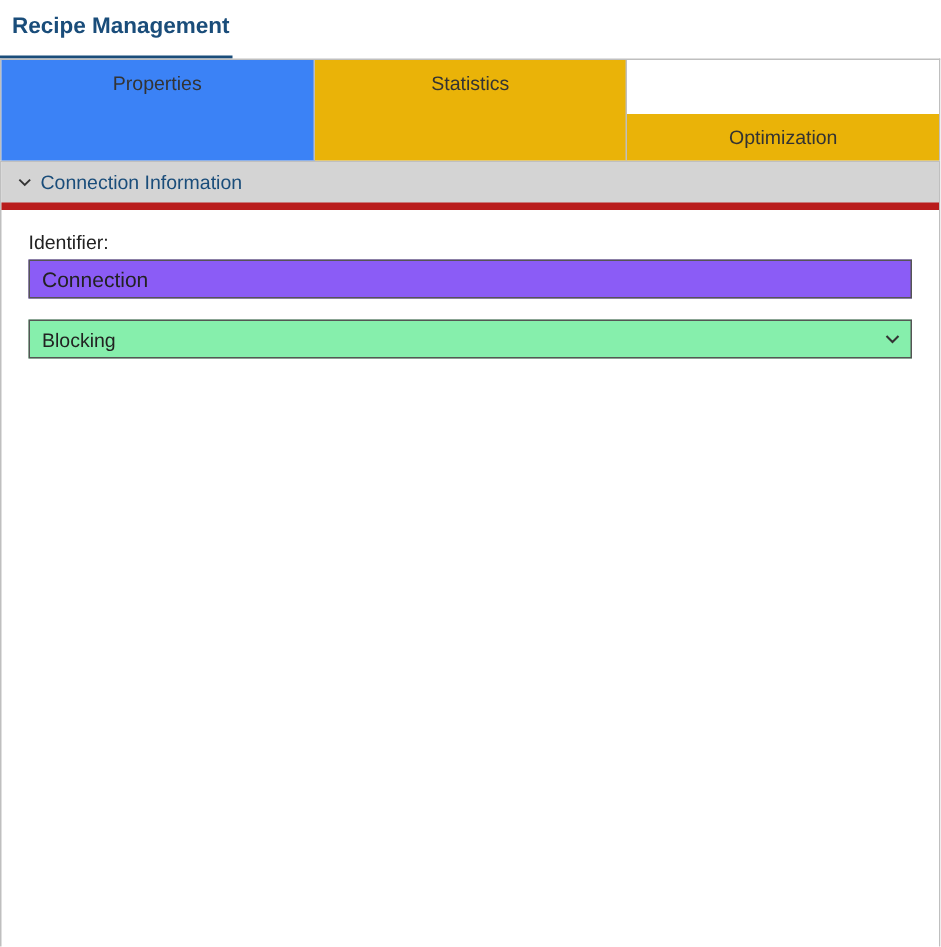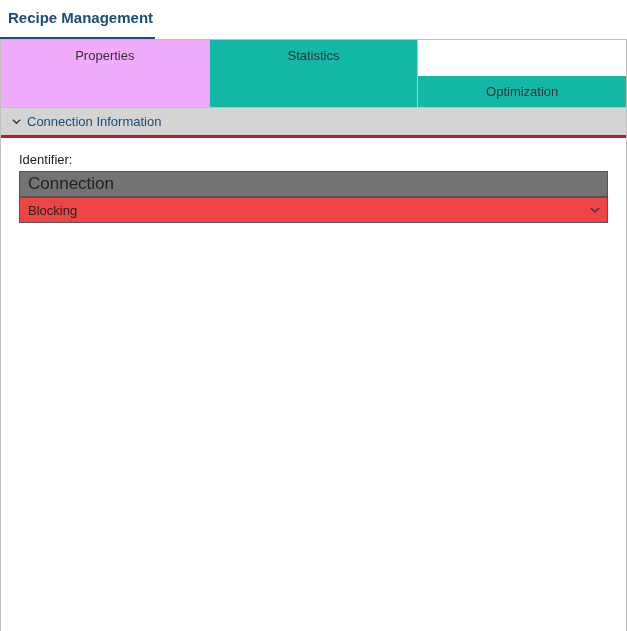--- a/index.html
+++ b/index.html
@@ -37,40 +37,40 @@
     .tabs {
       display: flex;
       border: 1px solid #bfbfbf;
       border-bottom: none;
     }
     .tab {
       flex: 1;
       text-align: center;
       padding: 8px 0;
       font-size: 13px;
-      background: #14b8a6;
+      background: #eab308;
       border-right: 1px solid #bfbfbf;
       cursor: pointer;
       color: #333;
     }
     .tab:last-child {
       border-right: none;
       margin-top: 36px;
     }
     .tab.active {
-      background: #f0abfc;
+      background: #3b82f6;
       font-weight: 400;
     }
     .panel {
       border: 1px solid #bfbfbf;
       height: 558px;
     }
     .section-header {
       background: #d4d4d4;
-      border-bottom: 3px solid #b91c1c;
+      border-bottom: 5px solid #b91c1c;
       padding: 6px 10px;
       display: flex;
       align-items: center;
       gap: 6px;
       cursor: pointer;
       text-align: center;
     }
     .section-header .label {
       color: #1a4d7a;
       font-size: 13px;
@@ -83,49 +83,50 @@
       justify-content: center;
     }
     .chevron svg {
       width: 9px;
       height: 9px;
     }
     .form {
       padding: 14px 18px;
     }
     .field {
+      margin-bottom: 14px;
     }
     .field-label {
       display: block;
       margin-bottom: 4px;
       font-size: 13px;
       color: #222;
     }
     .text-input {
       width: 100%;
       border: 1px solid #555;
       padding: 4px 8px;
-      font-size: 17px;
+      font-size: 14px;
       font-family: inherit;
       color: #222;
-      background: #737373;
+      background: #8b5cf6;
       height: 26px;
     }
     .select-wrap {
       position: relative;
       width: 100%;
     }
     .select-input {
       width: 100%;
       border: 1px solid #555;
       padding: 4px 28px 4px 8px;
       font-size: 13px;
       font-family: inherit;
       color: #222;
-      background: #ef4444;
+      background: #86efac;
       height: 26px;
       appearance: none;
       -webkit-appearance: none;
       cursor: pointer;
     }
     .select-caret {
       position: absolute;
       right: 8px;
       top: 50%;
       transform: translateY(-50%);

